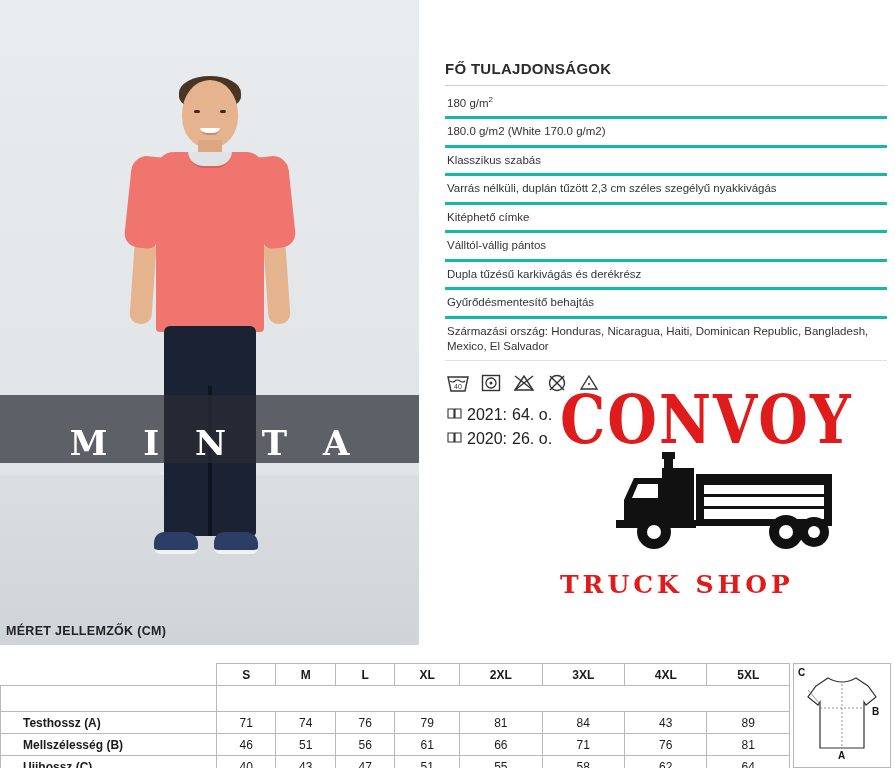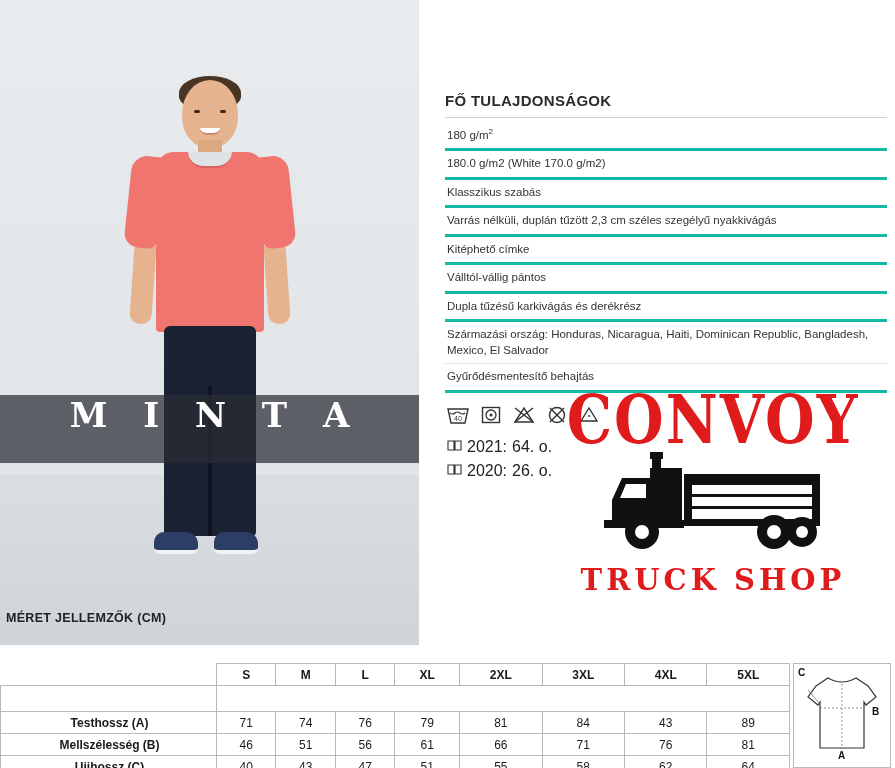--- a/index.html
+++ b/index.html
@@ -81,37 +81,37 @@
     position:absolute; top:452px; width:44px; height:22px; background:#2c3e66;
     border-radius: 10px 12px 6px 6px; border-bottom:4px solid #f2f2f2;
   }
   .shoe-l { left:44px; } .shoe-r { left:104px; }
 
   .minta-band {
     position: absolute;
     left: 0; top: 395px;
     width: 419px; height: 68px;
     background: rgba(41,45,52,0.72);
-    display: flex; align-items: flex-start; justify-content: center;
+    display: flex; align-items: flex-end; justify-content: center;
   }
   .minta-text {
     color: #ffffff;
     font-family: "DejaVu Serif", serif;
     font-weight: bold;
     font-size: 34px;
     letter-spacing: 12px;
     text-indent: 12px;
   }
 
   
   .info-panel {
     position: absolute;
     left: 437px; top: 0;
     width: 458px; height: 645px;
-    padding: 92px 0 0 8px;
+    padding: 60px 0 0 8px;
   }
   .info-title {
     font-size: 15px;
     font-weight: bold;
     color: #2b2b2b;
     letter-spacing: .3px;
     padding-bottom: 8px;
   }
   .hr { height:1px; background:#cfcfcf; width:442px; margin-bottom: 4px;}
   .spec-row {
@@ -135,47 +135,46 @@
   .catalog-line {
     display: flex; align-items: center; gap: 5px;
     font-size: 16px; color: #222; padding: 3px 0 3px 2px;
   }
   .catalog-line b { font-weight: normal; }
   .book-ico { display:inline-block; }
 
   
   .logo {
     position: absolute;
-    left: 548px; top: 390px;
+    left: 560px; top: 390px;
     width: 330px; height: 230px;
-    text-align: center;
   }
   .logo-top {
     font-family: "DejaVu Serif", serif;
     font-weight: bold;
     font-size: 57px;
     color: #e01b1b;
     letter-spacing: 2px;
     line-height: 1;
     transform: scaleY(1.18);
   }
   .logo-bottom {
     font-family: "DejaVu Serif", serif;
     font-weight: bold;
-    font-size: 29px;
+    font-size: 25px;
     color: #e01b1b;
     letter-spacing: 4px;
-    margin-top: 6px;
+    margin-top: 13px;
   }
   .truck-wrap { height: 110px; display:flex; align-items:center; justify-content:center; }
 
   
   .size-title {
     position: absolute;
-    left: 6px; top: 611px;
+    left: 6px; top: 624px;
     font-size: 12.5px;
     font-weight: bold;
     color: #222;
     letter-spacing: .3px;
   }
   .size-wrap {
     position: absolute;
     left: 0; top: 663px;
     width: 895px;
   }
@@ -187,24 +186,24 @@
   }
   table.sizes th, table.sizes td {
     border: 1px solid #b8b8b8;
     height: 22px;
     text-align: center;
     font-weight: normal;
     padding: 0 4px;
   }
   table.sizes th { font-weight: bold; font-size: 12px; }
   table.sizes td.rowhdr, table.sizes th.rowhdr {
-    text-align: center;
+    text-align: left;
     font-weight: bold;
     width: 216px;
-    padding-left: 6px;
+    padding-left: 22px;
   }
   table.sizes tr.blank td { height: 26px; }
 
   .tee-diagram {
     position: absolute;
     left: 793px; top: 663px;
     width: 98px; height: 105px;
     border: 1px solid #b8b8b8;
     background: #fff;
   }
@@ -246,22 +245,22 @@
     <div class="info-title">FŐ TULAJDONSÁGOK</div>
     <div class="hr"></div>
 
     <div class="spec-row"><span>180 g/m</span><span class="sup">2</span></div>
     <div class="spec-row">180.0 g/m2 (White 170.0 g/m2)</div>
     <div class="spec-row">Klasszikus szabás</div>
     <div class="spec-row">Varrás nélküli, duplán tűzött 2,3 cm széles szegélyű nyakkivágás</div>
     <div class="spec-row">Kitéphető címke</div>
     <div class="spec-row">Válltól-vállig pántos</div>
     <div class="spec-row">Dupla tűzésű karkivágás és derékrész</div>
+    <div class="spec-row">Gyűrődésmentesítő behajtás</div>
     <div class="spec-row last">Származási ország: Honduras, Nicaragua, Haiti, Dominican Republic, Bangladesh, Mexico, El Salvador</div>
-    <div class="spec-row">Gyűrődésmentesítő behajtás</div>
 
     <div class="care-icons">
 
       <span>
         <svg width="22" height="20" viewBox="0 0 22 20">
             <path d="M1 4 L21 4 L18 18 L4 18 Z" fill="none" stroke="#333" stroke-width="1.4"></path>
             <path d="M3 8 q3 2 5 0 t5 0 t5 0" fill="none" stroke="#333" stroke-width="1.2"></path>
             <text x="11" y="16" font-size="7" text-anchor="middle" fill="#333" font-family="Liberation Sans">40</text>
           </svg>
       </span>

